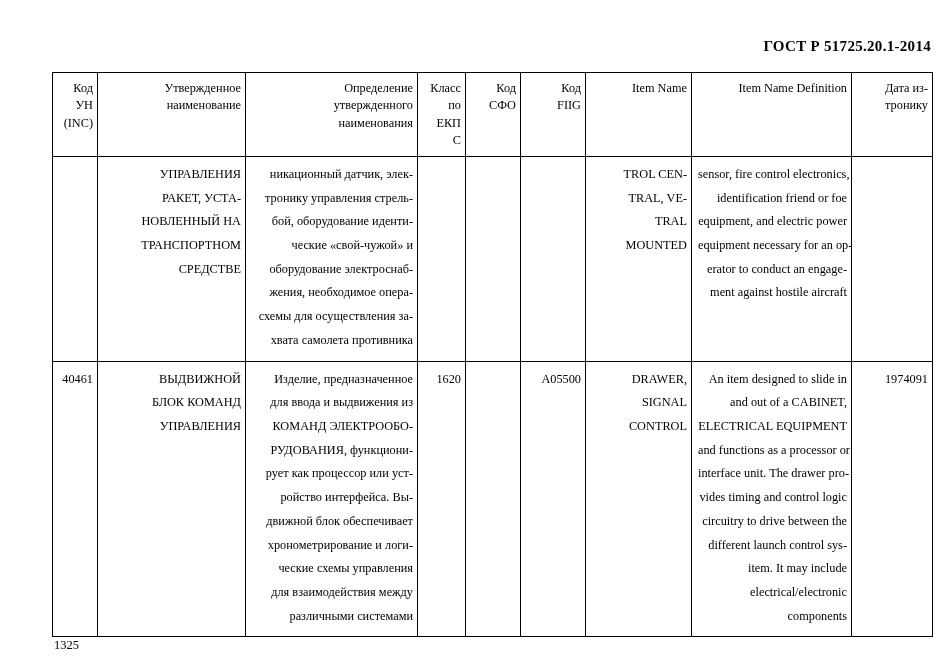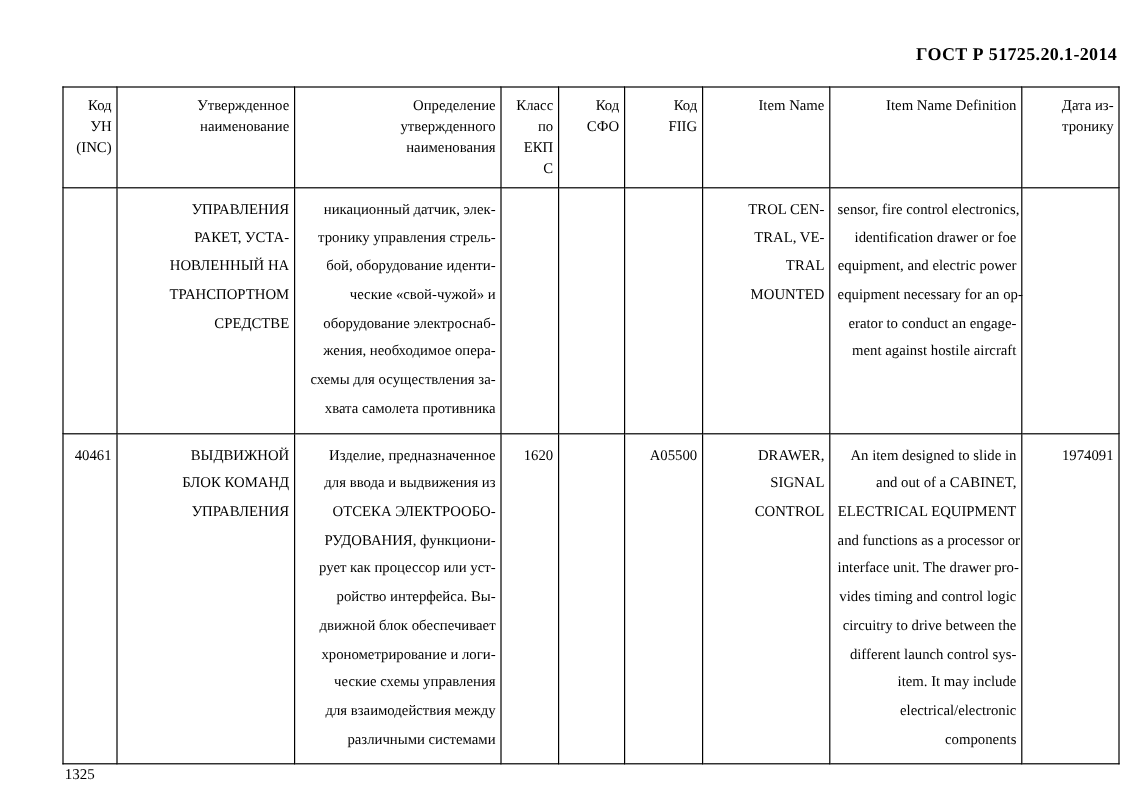--- a/index.html
+++ b/index.html
@@ -163,41 +163,41 @@
           <td class="cell-lines"></td>
           <td class="cell-lines"></td>
           <td class="cell-lines">
             <span>TROL CEN-</span>
             <span>TRAL, VE-</span>
             <span>TRAL</span>
             <span>MOUNTED</span>
           </td>
           <td class="cell-lines">
             <span>sensor, fire control electronics,</span>
-            <span>identification drawer or foe</span>
+            <span>identification friend or foe</span>
             <span>equipment, and electric power</span>
             <span>equipment necessary for an op-</span>
             <span>erator to conduct an engage-</span>
             <span>ment against hostile aircraft</span>
           </td>
           <td class="cell-lines"></td>
         </tr>
         <tr>
           <td class="cell-lines">
             <span>40461</span>
           </td>
           <td class="cell-lines">
             <span>ВЫДВИЖНОЙ</span>
             <span>БЛОК КОМАНД</span>
             <span>УПРАВЛЕНИЯ</span>
           </td>
           <td class="cell-lines">
             <span>Изделие, предназначенное</span>
             <span>для ввода и выдвижения из</span>
-            <span>ОТСЕКА ЭЛЕКТРООБО-</span>
+            <span>КОМАНД ЭЛЕКТРООБО-</span>
             <span>РУДОВАНИЯ, функциони-</span>
             <span>рует как процессор или уст-</span>
             <span>ройство интерфейса. Вы-</span>
             <span>движной блок обеспечивает</span>
             <span>хронометрирование и логи-</span>
             <span>ческие схемы управления</span>
             <span>для взаимодействия между</span>
             <span>различными системами</span>
           </td>
           <td class="cell-lines">

